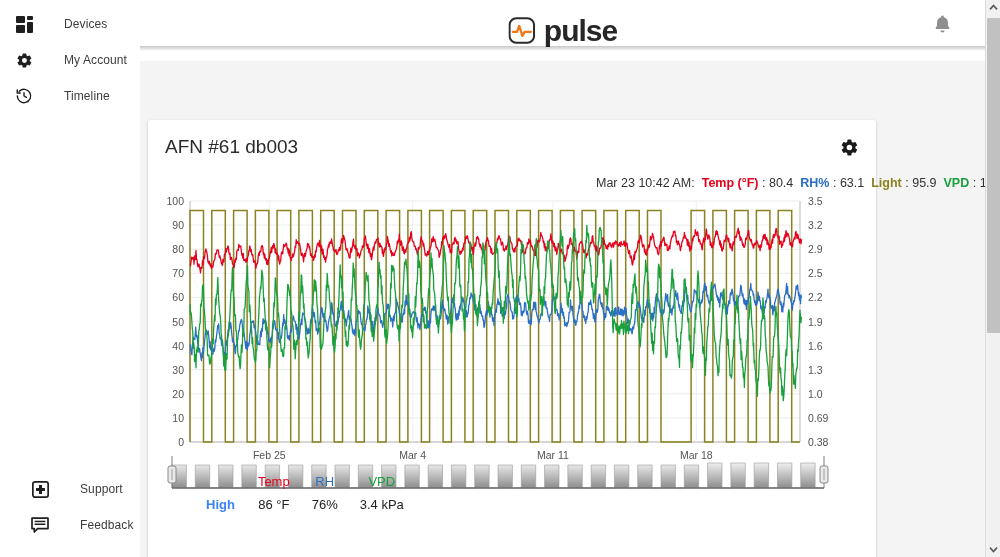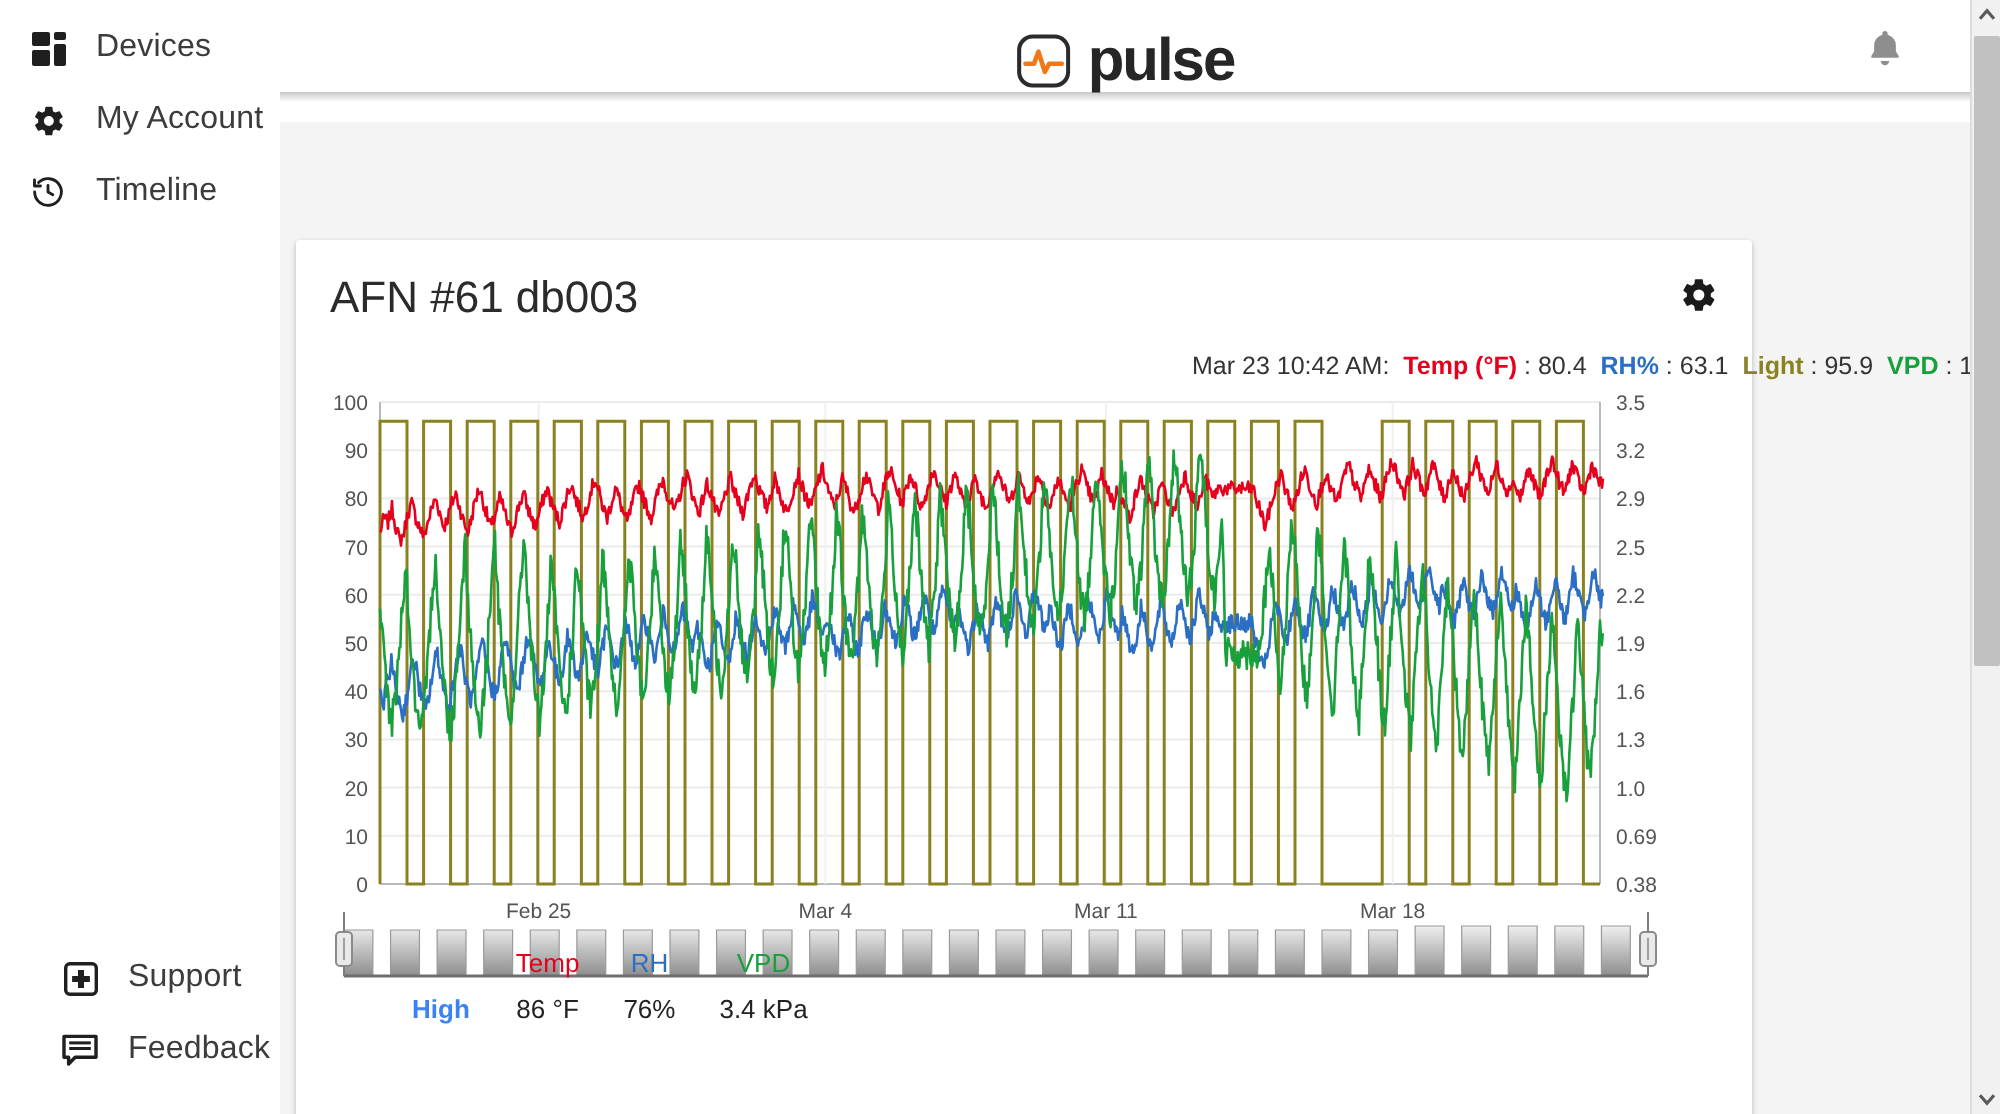--- a/index.html
+++ b/index.html
@@ -20,21 +20,21 @@
   .nav-list { position:absolute; left:0; top:6px; width:140px; }
   .nav-list-bottom { position:absolute; left:0; bottom:14px; width:140px;padding-left:16px; }
   .nav-item {
     display:flex; align-items:center; height:36px; padding-left:14px; cursor:pointer;
   }
   .nav-ico {
     width:20px; height:20px; display:flex; align-items:center; justify-content:center;
     margin-right:14px; color:#1f1f1f; flex:0 0 20px;
   }
   .nav-ico svg { display:block; }
-  .nav-label { font-size:16px; color:#3c3c3c; letter-spacing:.1px; }
+  .nav-label { font-size:12px; color:#3c3c3c; letter-spacing:.1px;margin-left:16px; }
 
   
   #topbar {
     position:absolute; left:140px; top:0; width:845px; height:61px;
     background:#fff; z-index:4;
   }
   #topbar-shadow{
     position:absolute; left:140px; top:46px; width:845px; height:5px;
     background:linear-gradient(to bottom, rgba(0,0,0,.22), rgba(0,0,0,0));
     z-index:4;
@@ -53,21 +53,21 @@
     background:#f4f4f4;
   }
   #card {
     position:absolute; left:8px; top:69px; width:728px; height:600px;
     background:#fff; border-radius:2px;
     box-shadow:0 1px 3px rgba(0,0,0,.16), 0 1px 2px rgba(0,0,0,.10);
   }
   #card-header { position:relative; height:56px; }
   #card-title {
     position:absolute; left:17px; top:16px;
-    font-size:22px; color:#2b2b2b; font-weight:400;
+    font-size:19px; color:#2b2b2b; font-weight:400;
   }
   #gear { position:absolute; right:17px; top:18px; cursor:pointer; }
 
   
   #chart-wrap { position:relative; width:876px; height:350px; }
   #readout {
     position:absolute; right:20px; top:0px;
     font-size:12.5px; white-space:nowrap; color:#333;
   }
   #readout b { font-weight:700; }

